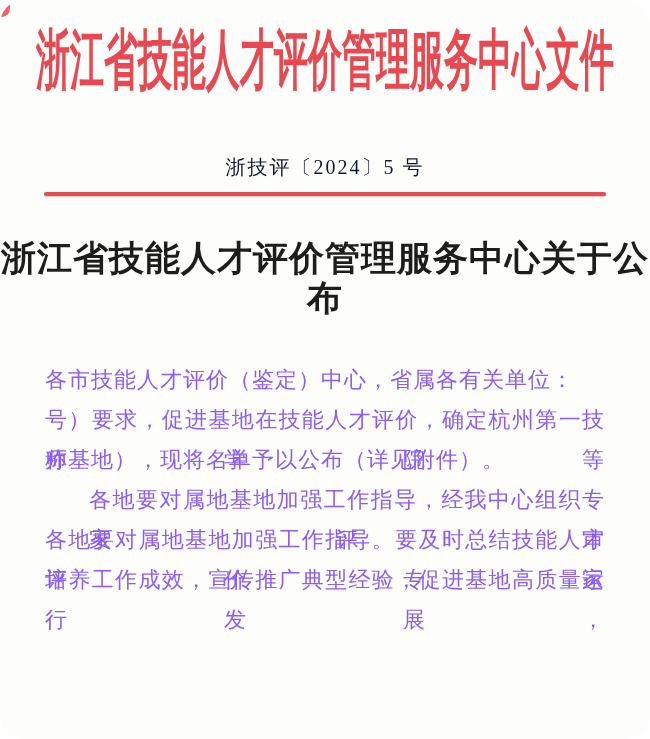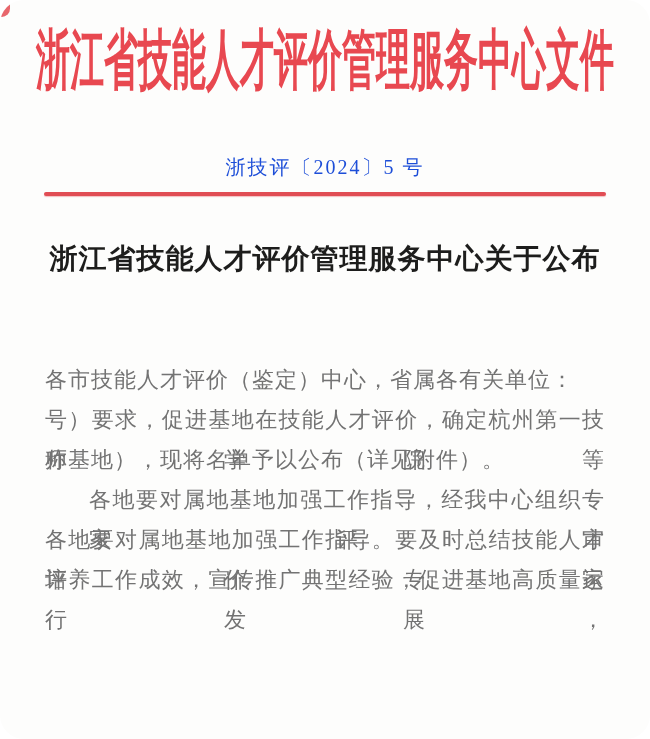--- a/index.html
+++ b/index.html
@@ -45,52 +45,52 @@
     transform-origin: 50% 0;
   }
   .doc-number {
     position: absolute;
     top: 153px;
     left: 0;
     width: 100%;
     text-align: center;
     font-size: 20px;
     line-height: 28px;
-    color: #1d4ed8;
+    color: #0f172a;
     letter-spacing: 2px;
   }
   .red-line {
     position: absolute;
     top: 192px;
     left: 44px;
     width: 562px;
     height: 4px;
     background: #e14d54;
     border-radius: 2px;
     box-shadow: 0 1px 1px rgba(225,77,84,0.35);
   }
   .notice-title {
     position: absolute;
     top: 239px;
     left: 0;
     width: 100%;
     text-align: center;
-    font-size: 28px;
+    font-size: 35px;
     line-height: 40px;
     font-weight: 700;
     color: #1d1d1c;
     letter-spacing: 1px;
   }
   .notice-body {
     position: absolute;
     top: 360px;
     left: 45px;
     width: 560px;
     font-size: 22px;
-    color: #737373;
+    color: #8b5cf6;
   }
   .body-line {
     height: 40px;
     line-height: 40px;
     white-space: nowrap;
     letter-spacing: 1px;
   }
   
   .line-fill {
     white-space: normal;

